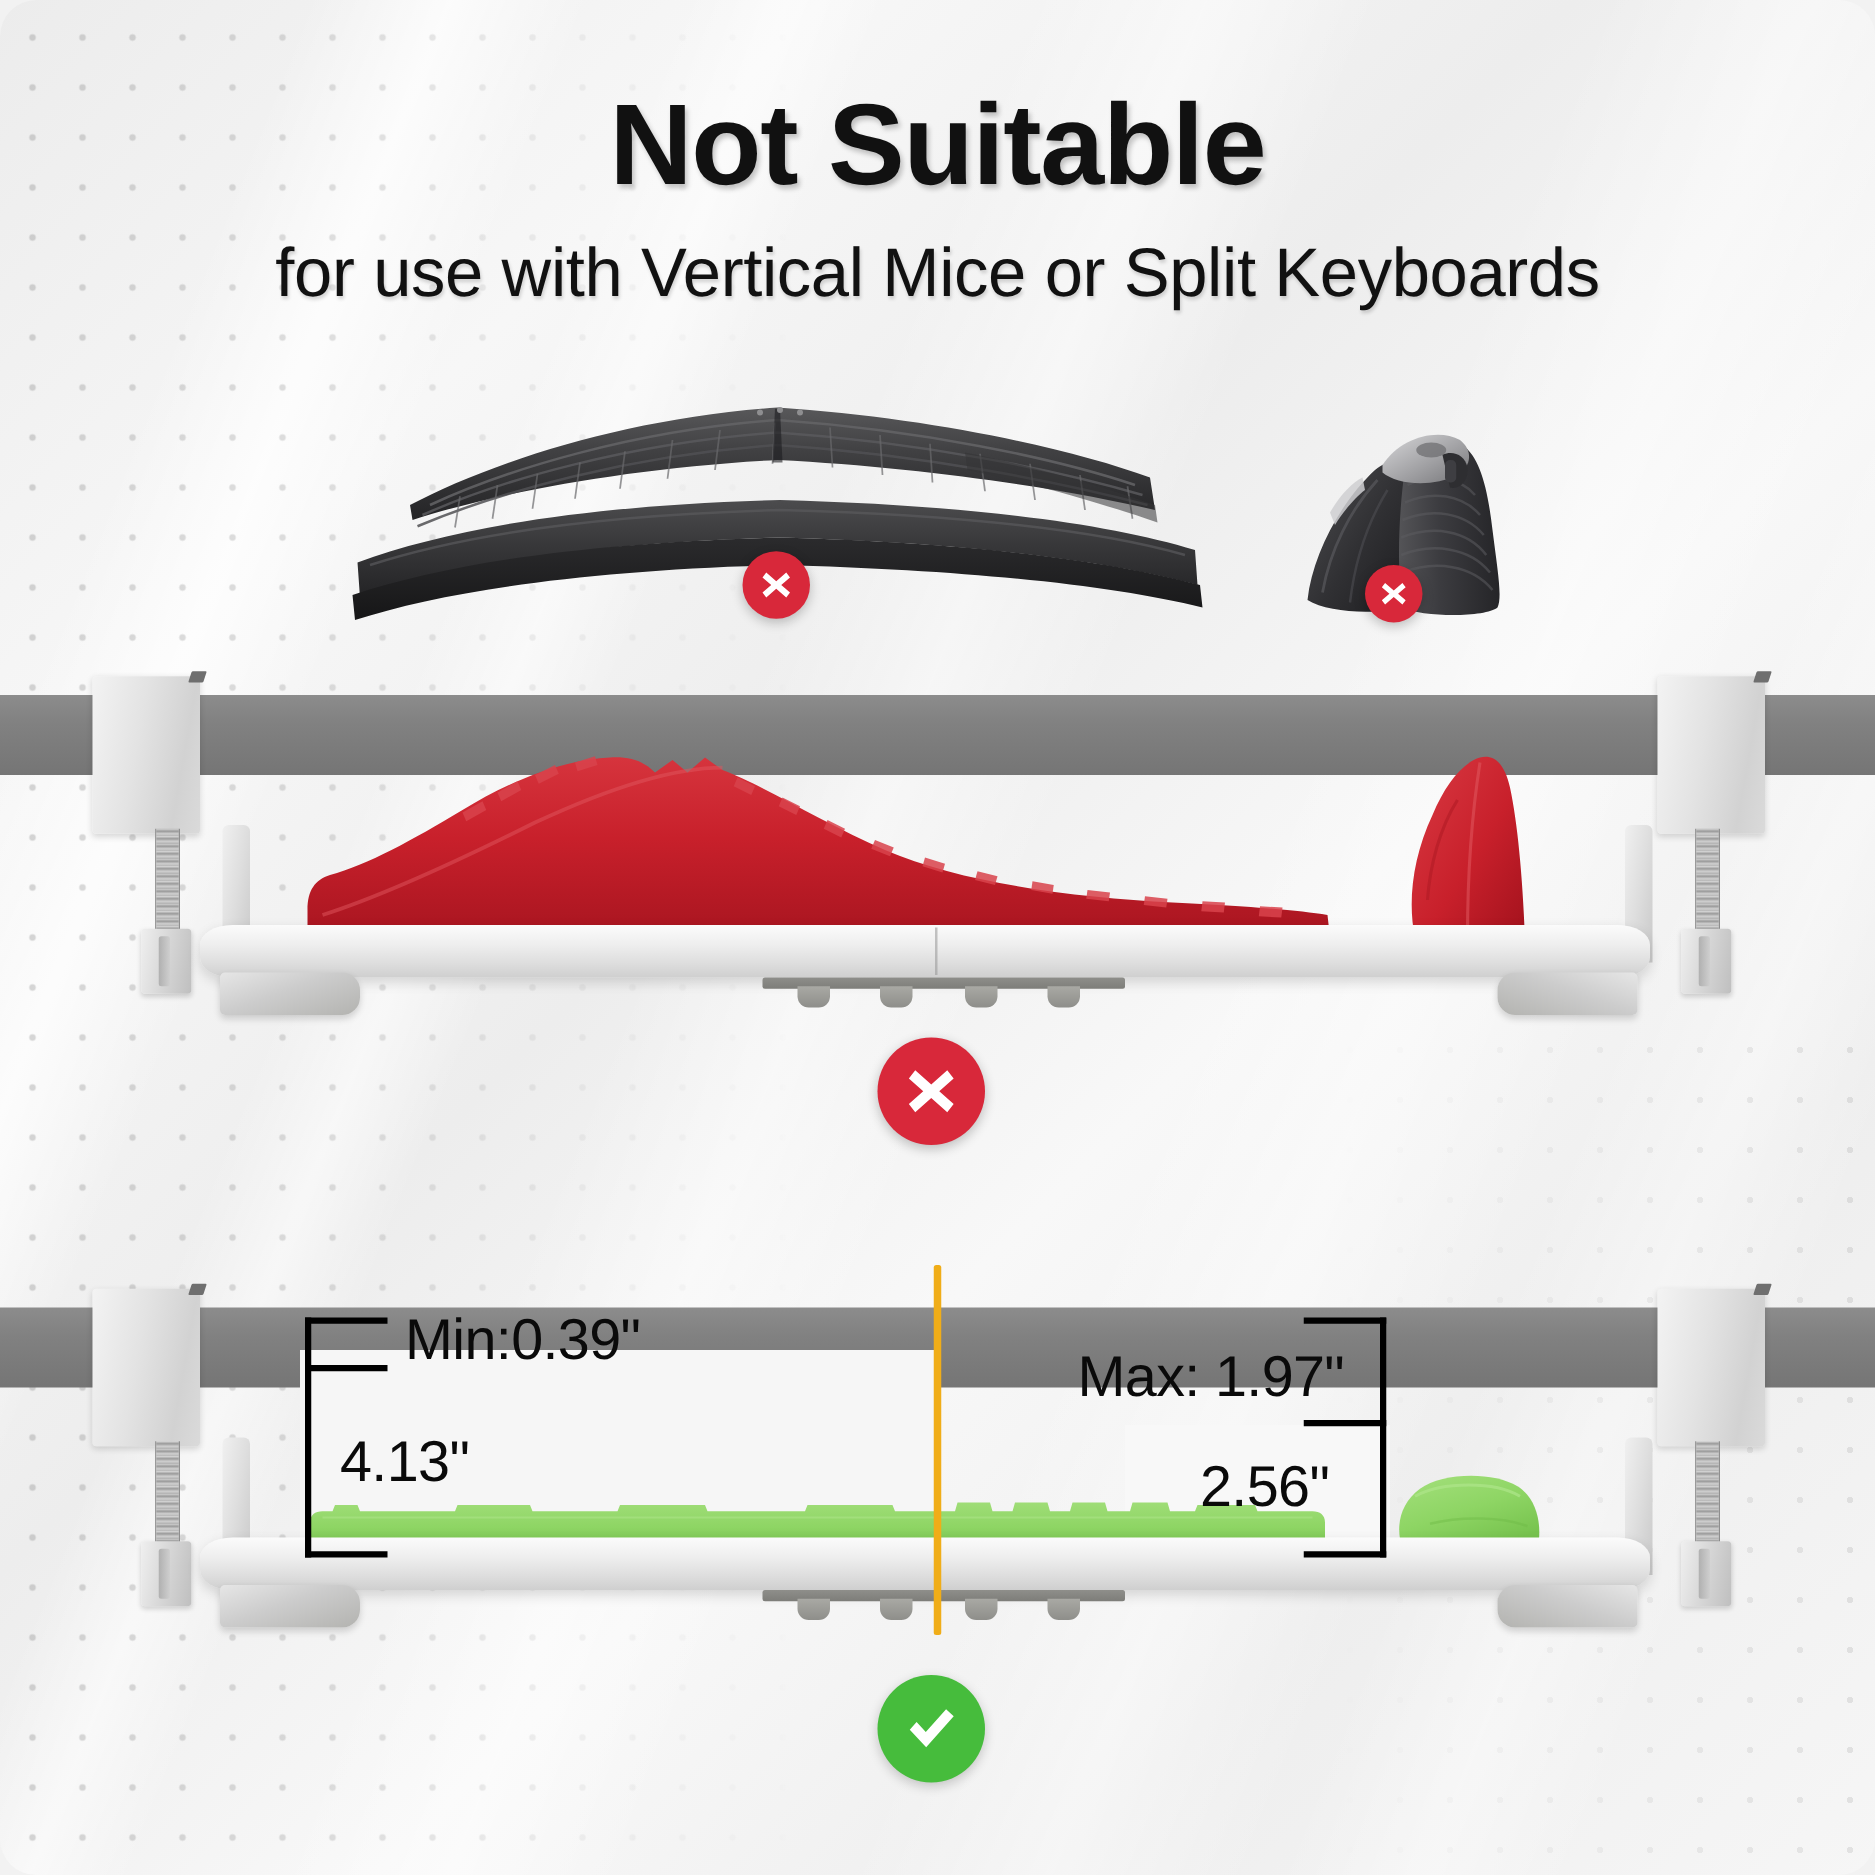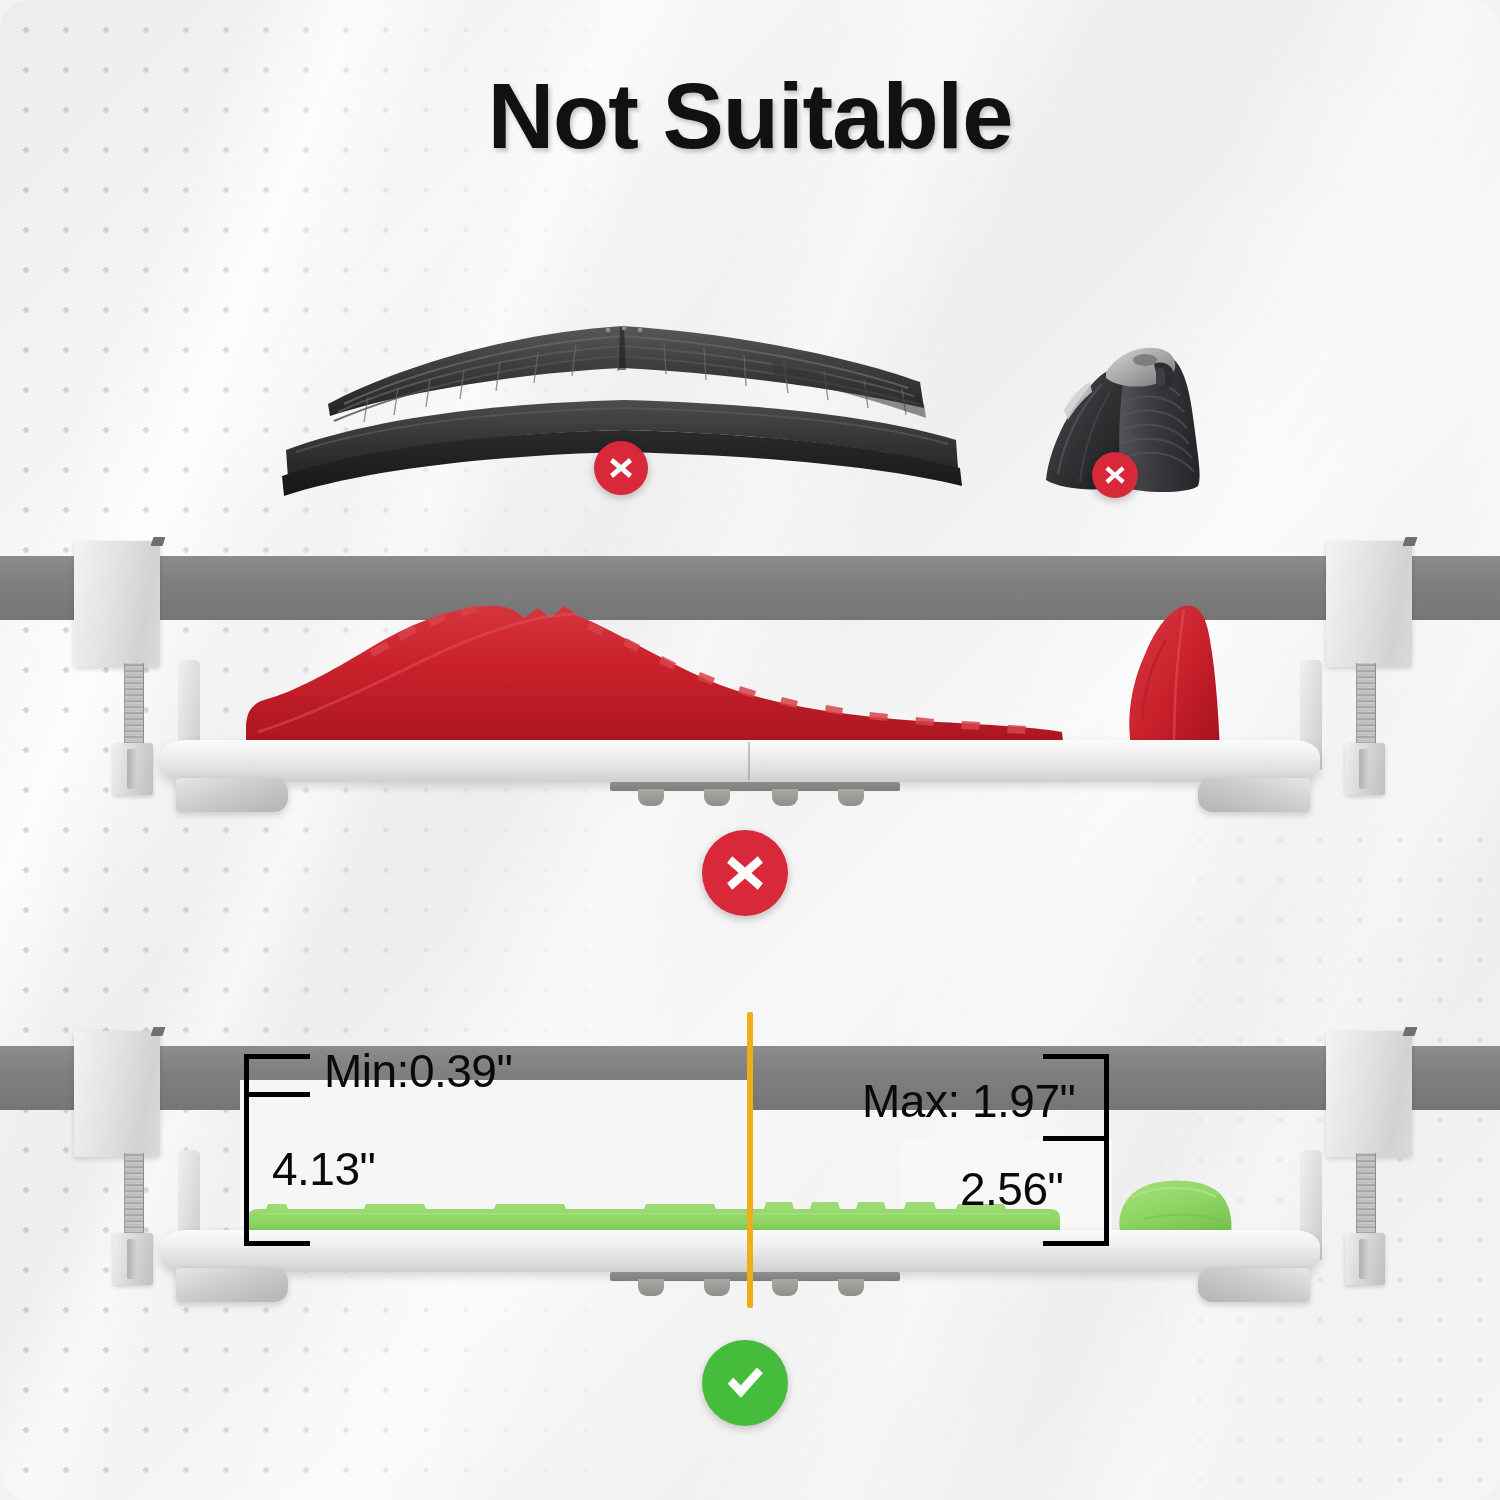--- a/index.html
+++ b/index.html
@@ -93,20 +93,21 @@
   <div class="bg-base"></div>
   <div class="streak s1"></div>
   <div class="streak s2"></div>
   <div class="streak s3"></div>
   <div class="streak s4"></div>
   <div class="streak s5"></div>
   <div class="bg-dots"></div>
   <div class="bg-dots-r"></div>
 
   <div class="headline">Not Suitable</div>
+  <div class="subhead">for use with Vertical Mice or Split Keyboards</div>
 
   <svg class="kbphoto" style="left:272px;top:300px;" width="700" height="210" viewBox="0 0 700 210">
     <defs>
       <linearGradient id="kbBody" x1="0" y1="0" x2="0" y2="1">
         <stop offset="0%" stop-color="#58585a"></stop>
           <stop offset="38%" stop-color="#414143"></stop>
         <stop offset="72%" stop-color="#303032"></stop>
           <stop offset="100%" stop-color="#242426"></stop>
       </linearGradient>
       <linearGradient id="kbRest" x1="0" y1="0" x2="0" y2="1">

